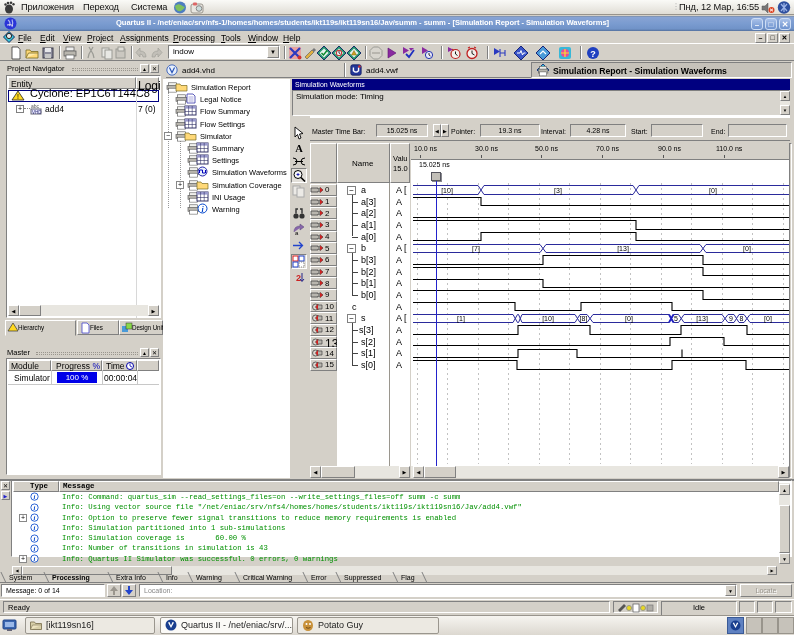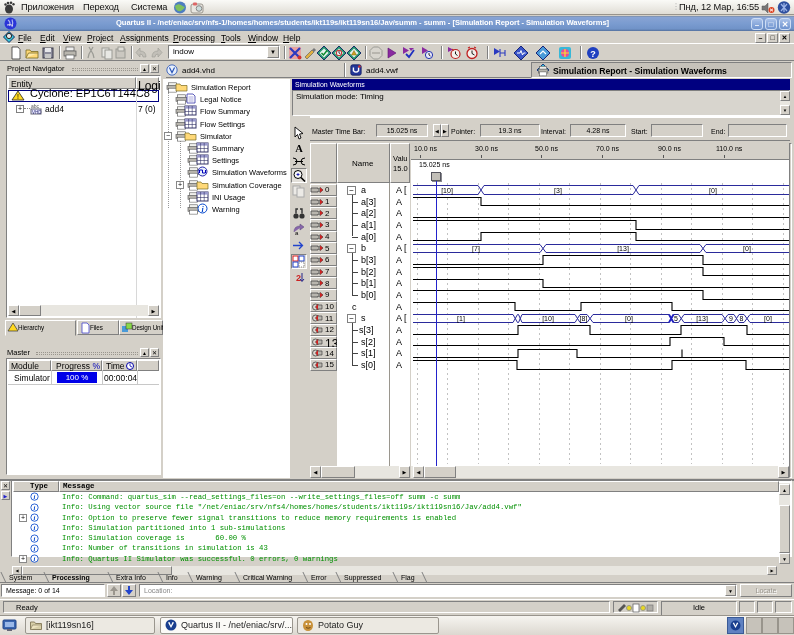--- a/index.html
+++ b/index.html
@@ -830,21 +830,21 @@
     <path d="M4 0 L8 5 L5 5 L5 9 L3 9 L3 5 L0 5 Z" fill="#9a968e"></path>
   </svg>
 <div style="left:122px;top:584px;width:14px;height:13px;background:#d4d0c8;border:1px solid;border-color:#fff #808080 #808080 #fff;"></div>
 <svg style="left:125px;top:586px" width="8" height="9">
     <path d="M4 9 L8 4 L5 4 L5 0 L3 0 L3 4 L0 4 Z" fill="#2244cc"></path>
   </svg>
 <div style="left:139px;top:584px;width:598px;height:13px;background:#fff;border:1px solid;border-color:#808080 #fff #fff #808080;font-size:7px;line-height:12px;padding-left:4px;color:#888;">Location:</div>
 <div style="left:725px;top:585px;width:11px;height:11px;background:#d4d0c8;border:1px solid;border-color:#fff #808080 #808080 #fff;text-align:center;font-size:5px;line-height:10px;">▼</div>
 <div style="left:740px;top:584px;width:52px;height:13px;background:#d4d0c8;border:1px solid;border-color:#fff #808080 #808080 #fff;font-size:7px;text-align:center;line-height:12px;color:#9a968e;text-shadow:1px 1px 0 #fff;">Locate</div>
 <div style="left:0px;top:599px;width:794px;height:16px;background:#d4d0c8;border-top:1px solid #fff;"></div>
-<div style="left:3px;top:601px;width:607px;height:12px;border:1px solid;border-color:#808080 #fff #fff #808080;font-size:7.5px;line-height:11px;padding-left:12px;">Ready</div>
+<div style="left:3px;top:601px;width:607px;height:12px;border:1px solid;border-color:#808080 #fff #fff #808080;font-size:7.5px;line-height:11px;padding-left:4px;">Ready</div>
 <div style="left:613px;top:601px;width:45px;height:12px;border:1px solid;border-color:#808080 #fff #fff #808080;"></div>
 <svg style="left:617px;top:603px" width="38" height="9">
     <path d="M1 7 L5 3 L7 5 L3 9 Z M5 3 L7 1 L9 3 L7 5 Z" fill="#555"></path>
     <circle cx="12" cy="5" r="2.5" fill="#e8d820" stroke="#998"></circle>
     <rect x="16" y="1" width="6" height="8" fill="#fff" stroke="#555" stroke-width="0.7"></rect>
     <circle cx="26" cy="5" r="2.5" fill="#e8d820" stroke="#998"></circle>
     <rect x="30" y="2" width="6" height="6" fill="#b0ada6" stroke="#777" stroke-width="0.7"></rect>
   </svg>
 <div style="left:661px;top:601px;width:76px;height:25px;border:1px solid;border-color:#808080 #fff #fff #808080;font-size:7.5px;text-align:center;line-height:11px;">Idle</div>
 <div style="left:739px;top:601px;width:16px;height:12px;border:1px solid;border-color:#808080 #fff #fff #808080;"></div>

